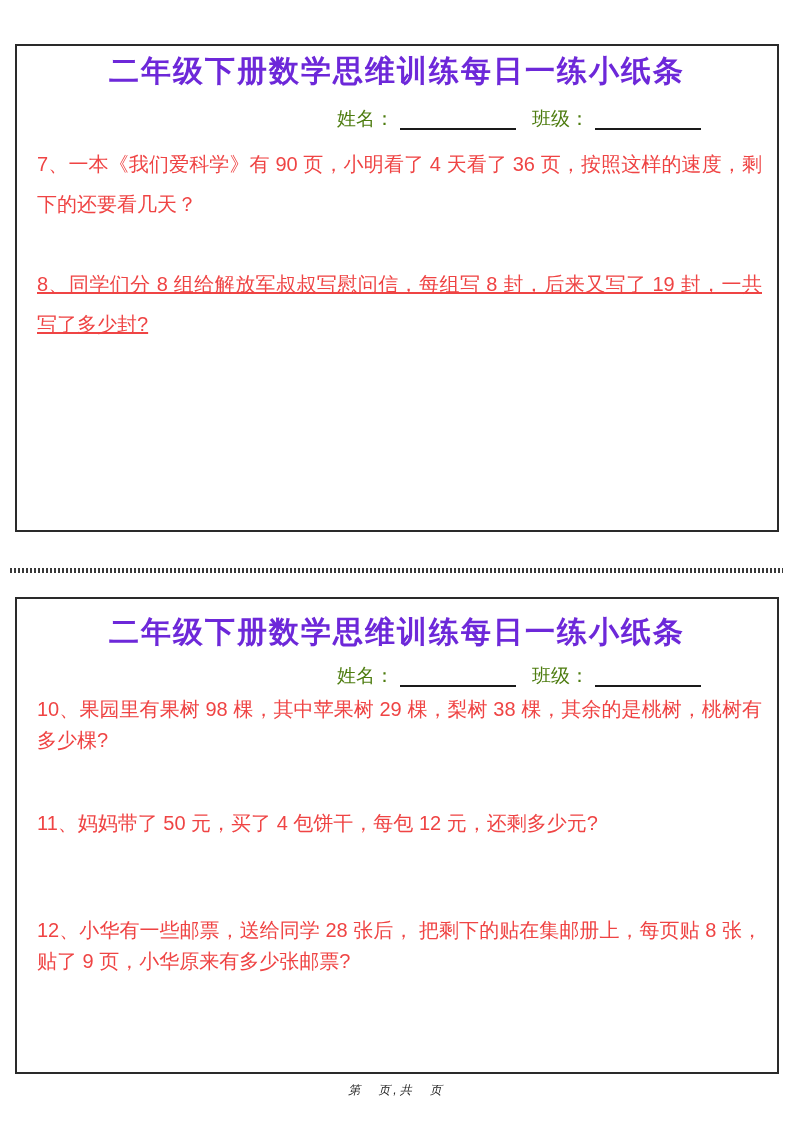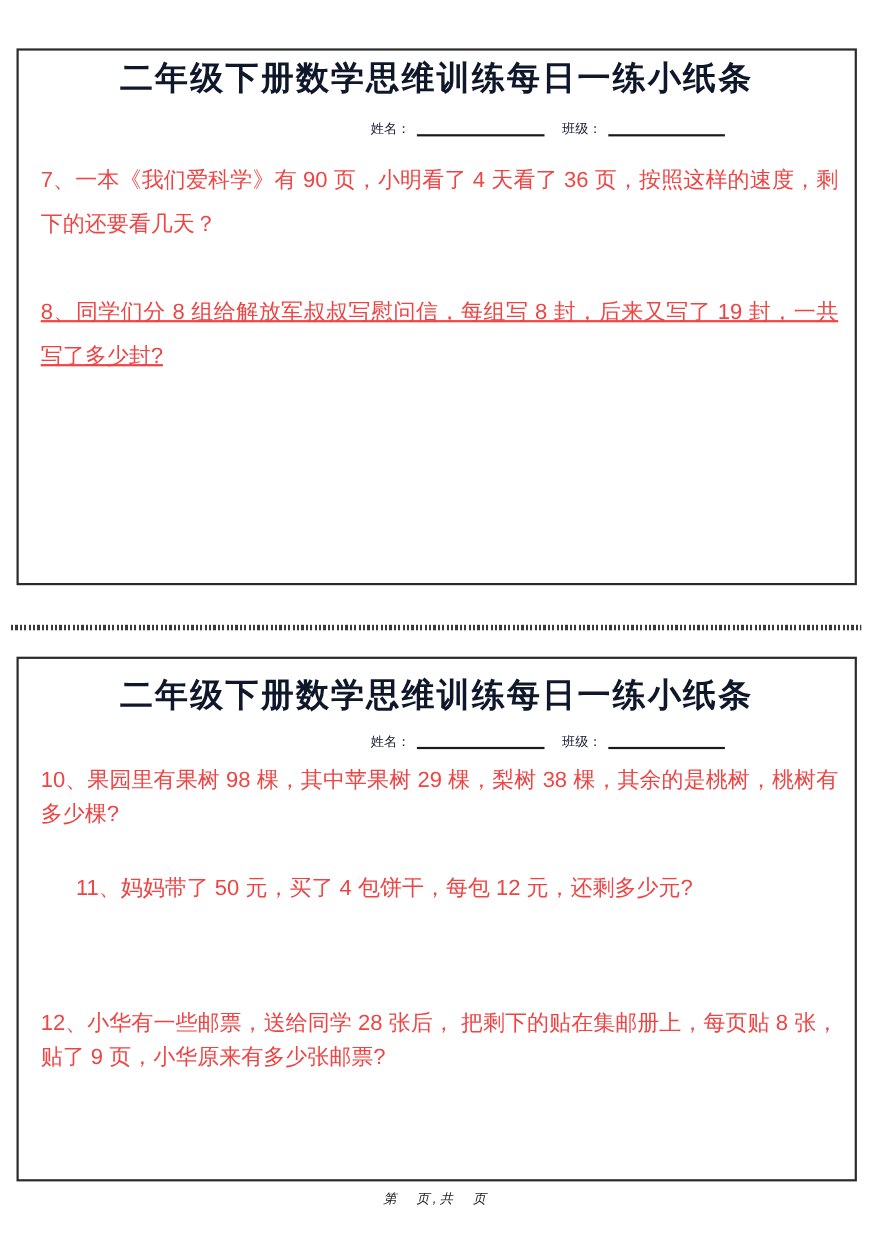--- a/index.html
+++ b/index.html
@@ -21,32 +21,32 @@
     border: 2.5px solid #2a2a2a;
     background: #ffffff;
   }
   .slip-1 { top: 44px;  height: 488px; }
   .slip-2 { top: 597px; height: 477px; }
   .slip-title {
     text-align: center;
     font-size: 30px;
     font-weight: bold;
     letter-spacing: 2px;
-    color: #0f172a;
+    color: #6d28d9;
     white-space: nowrap;
   }
   .slip-1 .slip-title { margin-top: 5px; }
   .slip-2 .slip-title { margin-top: 13px; }
   .name-row {
     position: absolute;
     left: 320px;
     display: flex;
     align-items: flex-end;
-    font-size: 12px;
-    color: #0f172a;
+    font-size: 19px;
+    color: #4d7c0f;
     white-space: nowrap;
     justify-content: flex-end;
   }
   .slip-1 .name-row { top: 60px; }
   .slip-2 .name-row { top: 64px; }
   .blank {
     display: inline-block;
     border-bottom: 2px solid #1a1a1a;
     height: 18px;
   }
@@ -60,21 +60,21 @@
     text-align: justify;
     color: #ef4444;
   }
   .slip-1 .problem { line-height: 40px; }
   .slip-2 .problem { line-height: 31px; }
   .p-0 { }
   .slip-1 .p-0 { top: 98px; }
   .slip-1 .p-1 { top: 218px; text-decoration: underline; }
   .slip-1 .p-2 { top: 378px; }
   .slip-2 .p-0 { top: 95px; }
-  .slip-2 .p-1 { top: 194px; margin-left: 32px; }
+  .slip-2 .p-1 { top: 209px; }
   .slip-2 .p-2 { top: 316px; }
   .divider {
     position: absolute;
     left: 10px;
     top: 568px;
     width: 773px;
     height: 5px;
     background: repeating-linear-gradient(90deg, #3a3a3a 0 2px, transparent 2px 4px);
   }
   .footer {

